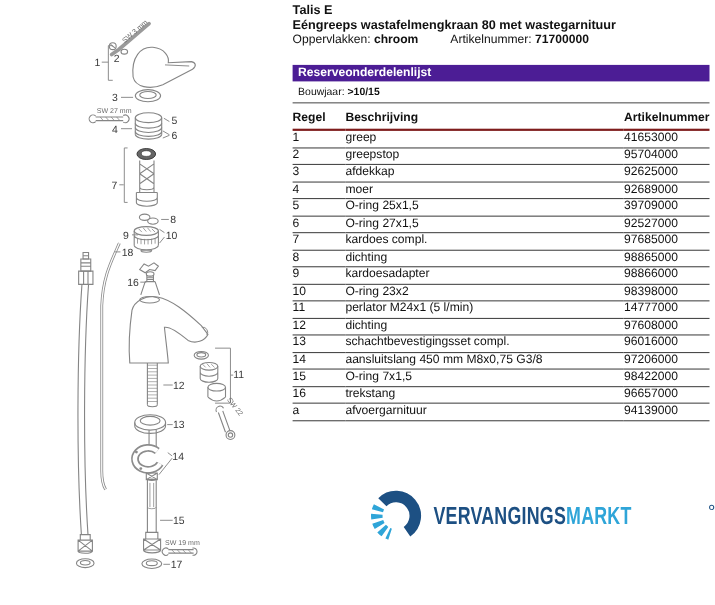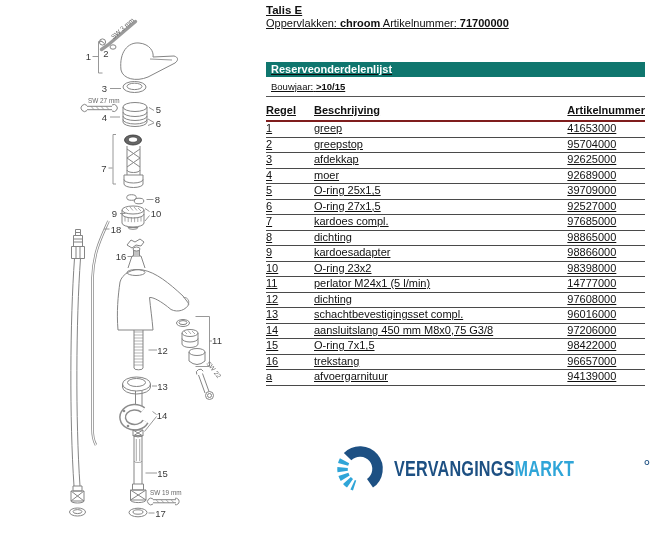--- a/index.html
+++ b/index.html
@@ -10,26 +10,26 @@
   .page{position:absolute;inset:0;}
   
   .diagram{position:absolute;left:0;top:0;width:265px;height:550px;}
   .diagram text{font-family:"Liberation Sans", sans-serif;}
   .plabel{font-size:9.5px;fill:#3a3a3a;text-anchor:middle;}
   .tool{font-size:6.4px;fill:#6a6a6a;}
   .ln{stroke:#8c8c8c;stroke-width:0.9;fill:none;}
   .part{stroke:#858585;stroke-width:1;fill:none;}
   .partw{stroke:#858585;stroke-width:1;fill:#ffffff;}
   
-  .right{position:absolute;left:266px;top:4px;width:379px;text-decoration:underline;}
+  .right{position:absolute;left:266px;top:4px;width:379px;}
   .title,.subtitle{font-size:11.5px;font-weight:bold;line-height:13px;}
   .meta{font-size:11px;line-height:13px;}
   .meta b{font-weight:bold;margin-top:20px;}
-  .meta .g2{}
-  .banner{margin-top:32px;background:#0f766e;color:#ffffff;font-weight:bold;
+  .meta .g2{margin-left:26px;}
+  .banner{margin-top:16px;background:#4c1d95;color:#ffffff;font-weight:bold;
     font-size:11px;line-height:13px;padding:1px 0 1px 5px;}
   .bouwjaar{font-size:9.5px;padding:4px 0 4px 5px;border-bottom:1px solid #555;}
   .bouwjaar b{font-weight:bold;margin-top:48px;}
   table.parts{width:100%;border-collapse:collapse;margin-top:5px;font-size:11px;}
   table.parts th{text-align:left;font-weight:bold;padding:2px 0 4px 0;border-bottom:2px solid #7f1d1d;}
   table.parts td{padding:1px 0 2px 0;border-bottom:1px solid #4a4a4a;line-height:11.5px;}
   .col-regel{width:48px;}
   .col-art{width:76px;}
   
   .logo{position:absolute;left:333px;top:442px;display:flex;align-items:center;gap:7px;}
@@ -217,20 +217,21 @@
       <path d="M71.5,246.5 h13 v12 h-13 z M76,246.5 V258.5 M80,246.5 V258.5"></path>
       <path d="M74.5,258.5 C70,320 69.5,420 74,486 M80.5,258.5 C76,320 75.5,420 80,486"></path>
       <path d="M73,486 h9 v5 h-9 z M71,491 h13 v10 h-13 z M71,491 L84,501 M84,491 L71,501 M71,501 A6.5,2 0 0 0 84,501"></path>
       <ellipse cx="77.5" cy="512" rx="8" ry="4"></ellipse>
       <ellipse cx="77.5" cy="511.6" rx="4.4" ry="2"></ellipse>
     </g>
   </svg>
 
   <div class="right">
     <div class="title">Talis E</div>
+    <div class="subtitle">Eéngreeps wastafelmengkraan 80 met wastegarnituur</div>
     <div class="meta">
       <span>Oppervlakken:</span>
       <b>chroom</b>
       <span class="g2">Artikelnummer:</span>
       <b>71700000</b>
     </div>
 
     <div class="banner">Reserveonderdelenlijst</div>
 
     <div class="bouwjaar">

